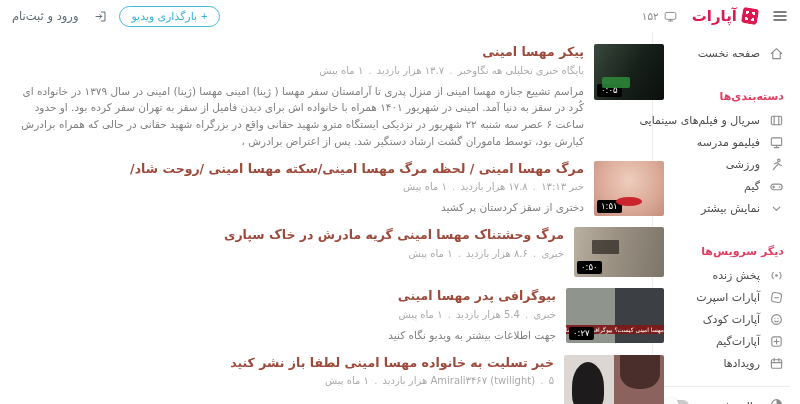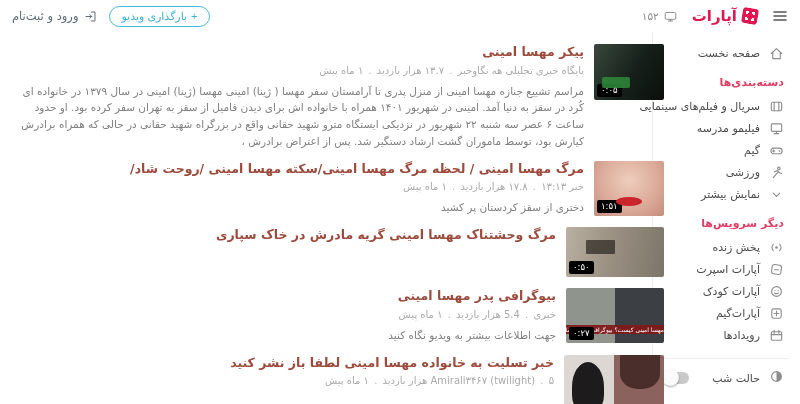--- a/index.html
+++ b/index.html
@@ -21,31 +21,31 @@
             radial-gradient(circle 1.6px at 70% 30%, #fff 98%, transparent),
             radial-gradient(circle 1.6px at 30% 70%, #fff 98%, transparent),
             radial-gradient(circle 1.6px at 70% 70%, #fff 98%, transparent),
             #df1850; }
   .logo-text { color:#df1850; font-weight:bold; font-size:15px; }
   .vidcount { display:flex; align-items:center; gap:4px; color:#8a8a8a;
               font-size:10.5px; cursor:pointer; }
   .upload-btn { display:flex; align-items:center; gap:4px; border:1px solid #45b9d6;
                 color:#38b2d5; border-radius:14px; padding:3px 11px; font-size:11px;
                 background:#fff; cursor:pointer; }
-  .login { display:flex; align-items:center; gap:6px; color:#5c6b73;
+  .login { display:flex; align-items:center; gap:16px; color:#5c6b73;
            font-size:11.5px; cursor:pointer; }
 
   
   #sidebar { position:absolute; top:32px; right:0; bottom:0; width:148px;
              border-left:1px solid #ececec; background:#fff;
              padding:10px 16px 0 10px; }
   .s-item { display:flex; align-items:center; gap:9px; height:22px;
             font-size:11px; color:#4a4a4a; cursor:pointer; white-space:nowrap; }
   .s-item .s-ico { width:15px; height:15px; flex:none; display:flex; }
-  .s-head { color:#e23c63; font-weight:bold; font-size:11px; margin:12px 0 6px; }
+  .s-head { color:#e23c63; font-weight:bold; font-size:11px; margin:26px 0 6px; }
   .s-div { border:none; border-top:1px solid #eee; margin:12px -6px 10px; }
   .night-row { display:flex; align-items:center; justify-content:space-between; }
   .night-right { display:flex; align-items:center; gap:9px; font-size:11px; color:#4a4a4a; }
   .toggle { width:26px; height:12px; background:#c9c9c9; border-radius:7px;
             position:relative; cursor:pointer; }
   .knob { position:absolute; left:-1px; top:-3px; width:17px; height:17px;
           background:#fbfbfb; border-radius:50%;
           box-shadow:0 1px 2px rgba(0,0,0,.35); }
 
   
@@ -65,21 +65,21 @@
            direction:ltr; }
   .t1 { width:70px; height:56px;
         background:linear-gradient(120deg,#39483c 0%,#16201a 55%,#0b0f0c 100%); }
   .t1::after { content:""; position:absolute; left:8px; bottom:12px; width:28px;
                height:11px; background:#2e8b3a; opacity:.85; border-radius:2px; }
   .t2 { width:70px; height:55px;
         background:radial-gradient(circle at 50% 35%, #eecdbd, #dba997 60%, #c48d7d); }
   .t2::after { content:""; position:absolute; left:50%; transform:translateX(-50%);
                bottom:10px; width:26px; height:9px; background:#c8252c;
                border-radius:50%; }
-  .t3 { width:98px; height:50px;
+  .t3 { width:90px; height:50px;
         background:linear-gradient(100deg,#b9b0a2 0%,#9a9183 45%,#7d7569 100%); }
   .t3::after { content:""; position:absolute; left:20%; top:26%; width:30%;
                height:28%; background:rgba(40,35,30,.7); border-radius:1px; }
   .t4 { width:98px; height:55px;
         background:linear-gradient(90deg,#8f948c 0 49.5%,#e9e9e9 49.5% 50.5%,#3c4045 50.5% 100%); }
   .caption { position:absolute; left:0; right:0; bottom:9px; height:9px;
              background:rgba(128,25,25,.92); color:#fff; font-size:6px;
              line-height:9px; text-align:center; white-space:nowrap; overflow:hidden; }
   .t5 { width:100px; height:62px;
         background:linear-gradient(90deg,#dcd7d2 0 49.5%,#fff 49.5% 50.5%,#8b625d 50.5% 100%); }
@@ -152,35 +152,35 @@
       <svg width="15" height="15" viewBox="0 0 16 16">
           <rect x="2.5" y="3" width="11" height="8" rx="1"></rect>
           <path d="M8 11v2.5M5.5 13.5h5"></path>
         </svg>
       </span>
     <span>فیلیمو مدرسه</span>
   </div>
   <div class="s-item">
     <span class="s-ico">
       <svg width="15" height="15" viewBox="0 0 16 16">
+          <circle cx="10.5" cy="3.6" r="1.3"></circle>
+          <path d="M4.5 13.5 7.5 10l2-2M5.8 7.2 9 6l2.3 2.2 2 .8"></path>
+        </svg>
+      </span>
+    <span>ورزشی</span>
+  </div>
+  <div class="s-item">
+    <span class="s-ico">
+      <svg width="15" height="15" viewBox="0 0 16 16">
           <rect x="2" y="5.5" width="12" height="6" rx="3"></rect>
           <path d="M5 7.3v2.4M3.8 8.5h2.4"></path>
           <circle cx="11.2" cy="8.5" r=".9" fill="#8d8d8d" stroke="none"></circle>
         </svg>
       </span>
     <span>گیم</span>
-  </div>
-  <div class="s-item">
-    <span class="s-ico">
-      <svg width="15" height="15" viewBox="0 0 16 16">
-          <circle cx="10.5" cy="3.6" r="1.3"></circle>
-          <path d="M4.5 13.5 7.5 10l2-2M5.8 7.2 9 6l2.3 2.2 2 .8"></path>
-        </svg>
-      </span>
-    <span>ورزشی</span>
   </div>
   <div class="s-item">
     <span class="s-ico">
       <svg width="15" height="15" viewBox="0 0 16 16">
           <path d="M4.5 6.5 8 10l3.5-3.5"></path>
         </svg>
       </span>
     <span>نمایش بیشتر</span>
   </div>
 
@@ -284,20 +284,23 @@
   </div>
 
   <div class="row">
     <div class="thumbcol">
       <div class="thumb t3">
         <span class="badge">۰:۵۰</span>
       </div>
     </div>
     <div class="txt">
       <div class="title">مرگ وحشتناک مهسا امینی گریه مادرش در خاک سپاری</div>
+      <div class="meta">
+        <span>خبری</span><span>۸.۶ هزار بازدید</span><span>۱ ماه پیش</span>
+      </div>
     </div>
   </div>
 
   <div class="row">
     <div class="thumbcol">
       <div class="thumb t4">
         <span class="caption">مهسا امینی کیست؟ بیوگرافی پدر مهسا امینی با ۱۰۰</span>
         <span class="badge">۰:۲۷</span>
       </div>
     </div>

